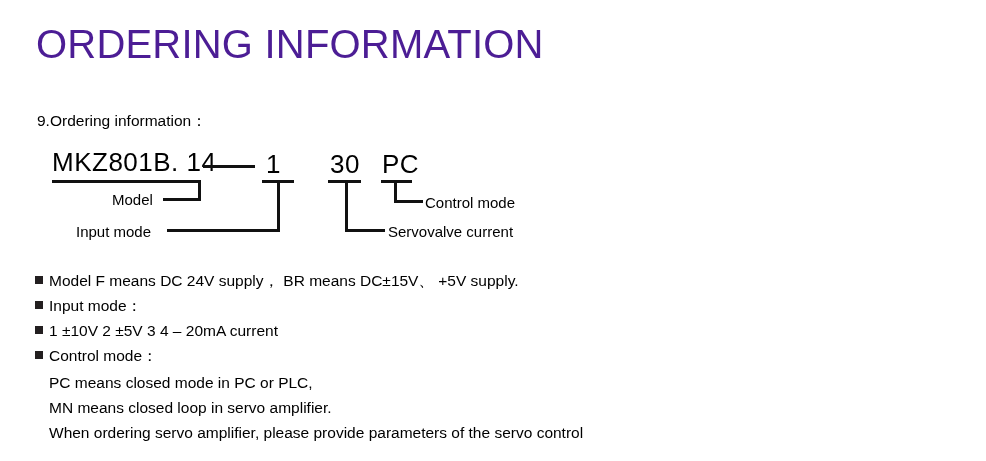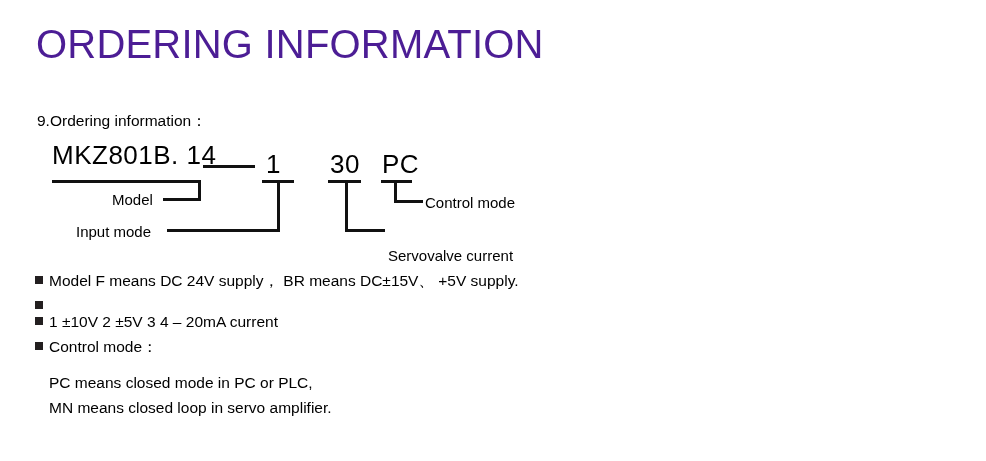--- a/index.html
+++ b/index.html
@@ -63,21 +63,21 @@
     white-space: nowrap;
   }
   .rule {
     position: absolute;
     background: #111111;
   }
   .rule.h { height: 3px; }
   .rule.v { width: 3px; }
 
   
-  .seg-model    { left: 52px;  top: 140px; }
+  .seg-model    { left: 52px;  top: 147px; }
   .seg-input    { left: 266px; top: 149px; }
   .seg-current  { left: 330px; top: 149px; }
   .seg-control  { left: 382px; top: 149px; }
 
   
   .ul-model   { left: 52px;  top: 180px; width: 149px; }
   .ul-input   { left: 262px; top: 180px; width: 32px;  }
   .ul-current { left: 328px; top: 180px; width: 33px;  }
   .ul-control { left: 381px; top: 180px; width: 31px;  }
 
@@ -90,21 +90,21 @@
   .lbl-model  { left: 112px; top: 190px; }
 
   
   .v-input    { left: 277px; top: 180px; height: 52px; }
   .h-input    { left: 167px; top: 229px; width: 113px; }
   .lbl-input  { left: 76px;  top: 222px; text-align: center; }
 
   
   .v-current  { left: 345px; top: 180px; height: 52px; }
   .h-current  { left: 345px; top: 229px; width: 40px; }
-  .lbl-current{ left: 388px; top: 222px; margin-top: 24px; }
+  .lbl-current{ left: 388px; top: 222px; }
 
   
   .v-control  { left: 394px; top: 180px; height: 23px; }
   .h-control  { left: 394px; top: 200px; width: 29px; }
   .lbl-control{ left: 425px; top: 193px; text-align: center; }
 
   
   #notes {
     position: absolute;
     left: 35px;
@@ -183,27 +183,29 @@
   <div class="lbl lbl-control">Control mode</div>
 </div>
 
 <div id="notes">
   <div class="note-row">
     <span class="note-bullet"></span>
     <span class="note-text">Model F means DC 24V supply，  BR means DC±15V、 +5V supply.</span>
   </div>
   <div class="note-row">
     <span class="note-bullet"></span>
+    <span class="note-text">Input mode：</span>
   </div>
   <div class="note-row">
     <span class="note-bullet"></span>
     <span class="note-text">1 ±10V  2 ±5V   3  4 – 20mA current</span>
   </div>
   <div class="note-row">
     <span class="note-bullet"></span>
     <span class="note-text">Control mode：</span>
   </div>
 </div>
 
 <div id="notes-detail">
   <div class="detail-line">PC means closed mode in PC or PLC,</div>
   <div class="detail-line">MN means closed loop in servo amplifier.</div>
+  <div class="detail-line">When ordering servo amplifier, please provide parameters of the servo control</div>
 </div>
 
 </body></html>

